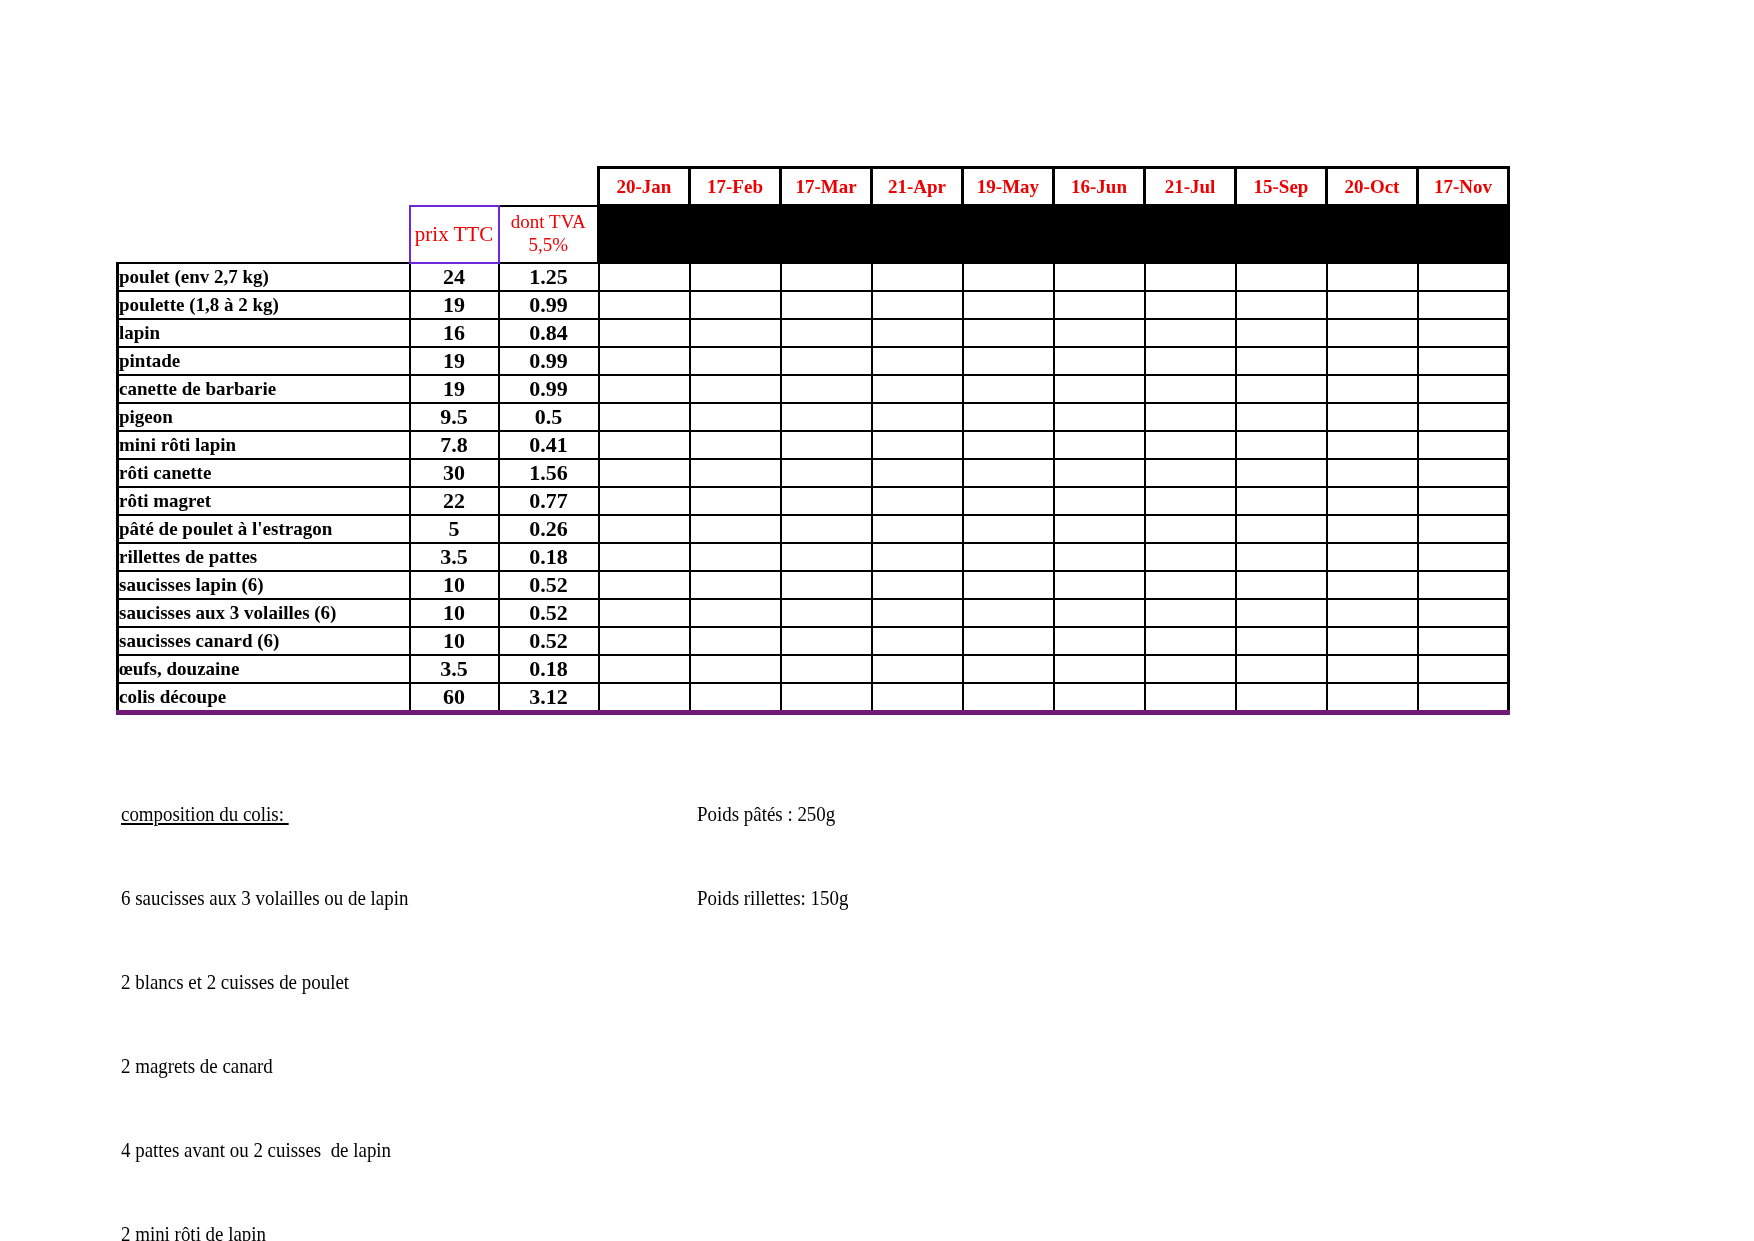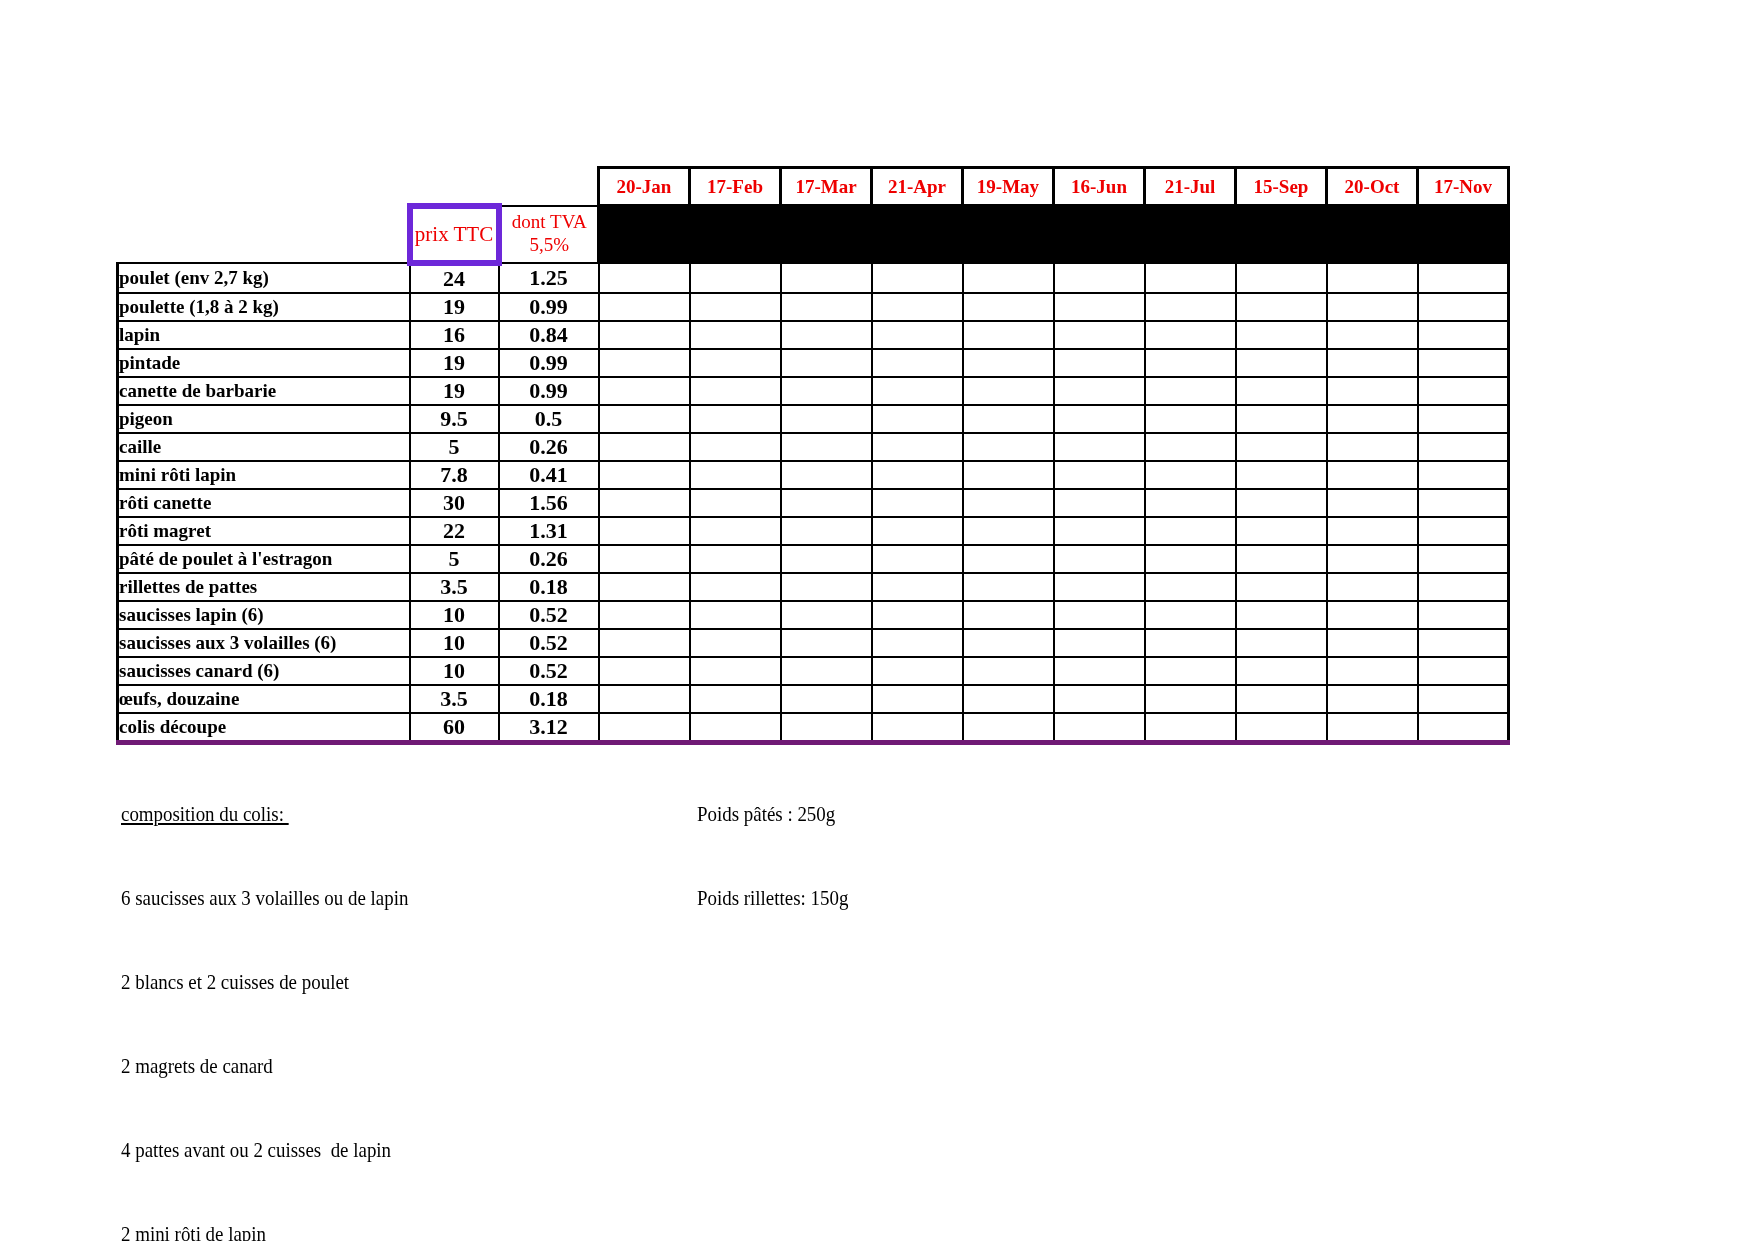--- a/index.html
+++ b/index.html
@@ -19,21 +19,21 @@
   tr.r-dates{height:38px;}
   tr.r-head2{height:57px;}
   tr.r-body{height:27px;}
   td.nob{border:none;background:transparent;}
   td.datehead{
     border:3px solid #000;background:#fff;
     color:#ee0000;font-weight:bold;font-size:19px;
     text-align:center;
   }
   td.prixhead{
-    border:6px solid #6d28d9;background:#fff;
+    border:2px solid #6d28d9;background:#fff;
     color:#ee0000;font-size:21px;text-align:center;
   }
   td.tvahead{
     border:2px solid #000;border-right:3px solid #000;background:#fff;
     color:#ee0000;font-size:19px;text-align:center;line-height:1.2;
   }
   td.blackband{
     background:#000;border:3px solid #000;
   }
   td.lbl{
@@ -193,35 +193,20 @@
           <td class="empty"></td>
           <td class="empty"></td>
           <td class="empty"></td>
           <td class="empty"></td>
           <td class="empty"></td>
           <td class="empty"></td>
           <td class="empty"></td>
           <td class="empty"></td>
         </tr>
     <tr class="r-body">
-      <td class="lbl">caille</td>
-      <td class="num">5</td>
-      <td class="num">0.26</td>
-    <td class="empty"></td>
-          <td class="empty"></td>
-          <td class="empty"></td>
-          <td class="empty"></td>
-          <td class="empty"></td>
-          <td class="empty"></td>
-          <td class="empty"></td>
-          <td class="empty"></td>
-          <td class="empty"></td>
-          <td class="empty"></td>
-        </tr>
-    <tr class="r-body">
       <td class="lbl">mini rôti lapin</td>
       <td class="num">7.8</td>
       <td class="num">0.41</td>
     <td class="empty"></td>
           <td class="empty"></td>
           <td class="empty"></td>
           <td class="empty"></td>
           <td class="empty"></td>
           <td class="empty"></td>
           <td class="empty"></td>
@@ -240,21 +225,21 @@
           <td class="empty"></td>
           <td class="empty"></td>
           <td class="empty"></td>
           <td class="empty"></td>
           <td class="empty"></td>
           <td class="empty"></td>
         </tr>
     <tr class="r-body">
       <td class="lbl">rôti magret</td>
       <td class="num">22</td>
-      <td class="num">1.31</td>
+      <td class="num">0.77</td>
     <td class="empty"></td>
           <td class="empty"></td>
           <td class="empty"></td>
           <td class="empty"></td>
           <td class="empty"></td>
           <td class="empty"></td>
           <td class="empty"></td>
           <td class="empty"></td>
           <td class="empty"></td>
           <td class="empty"></td>

